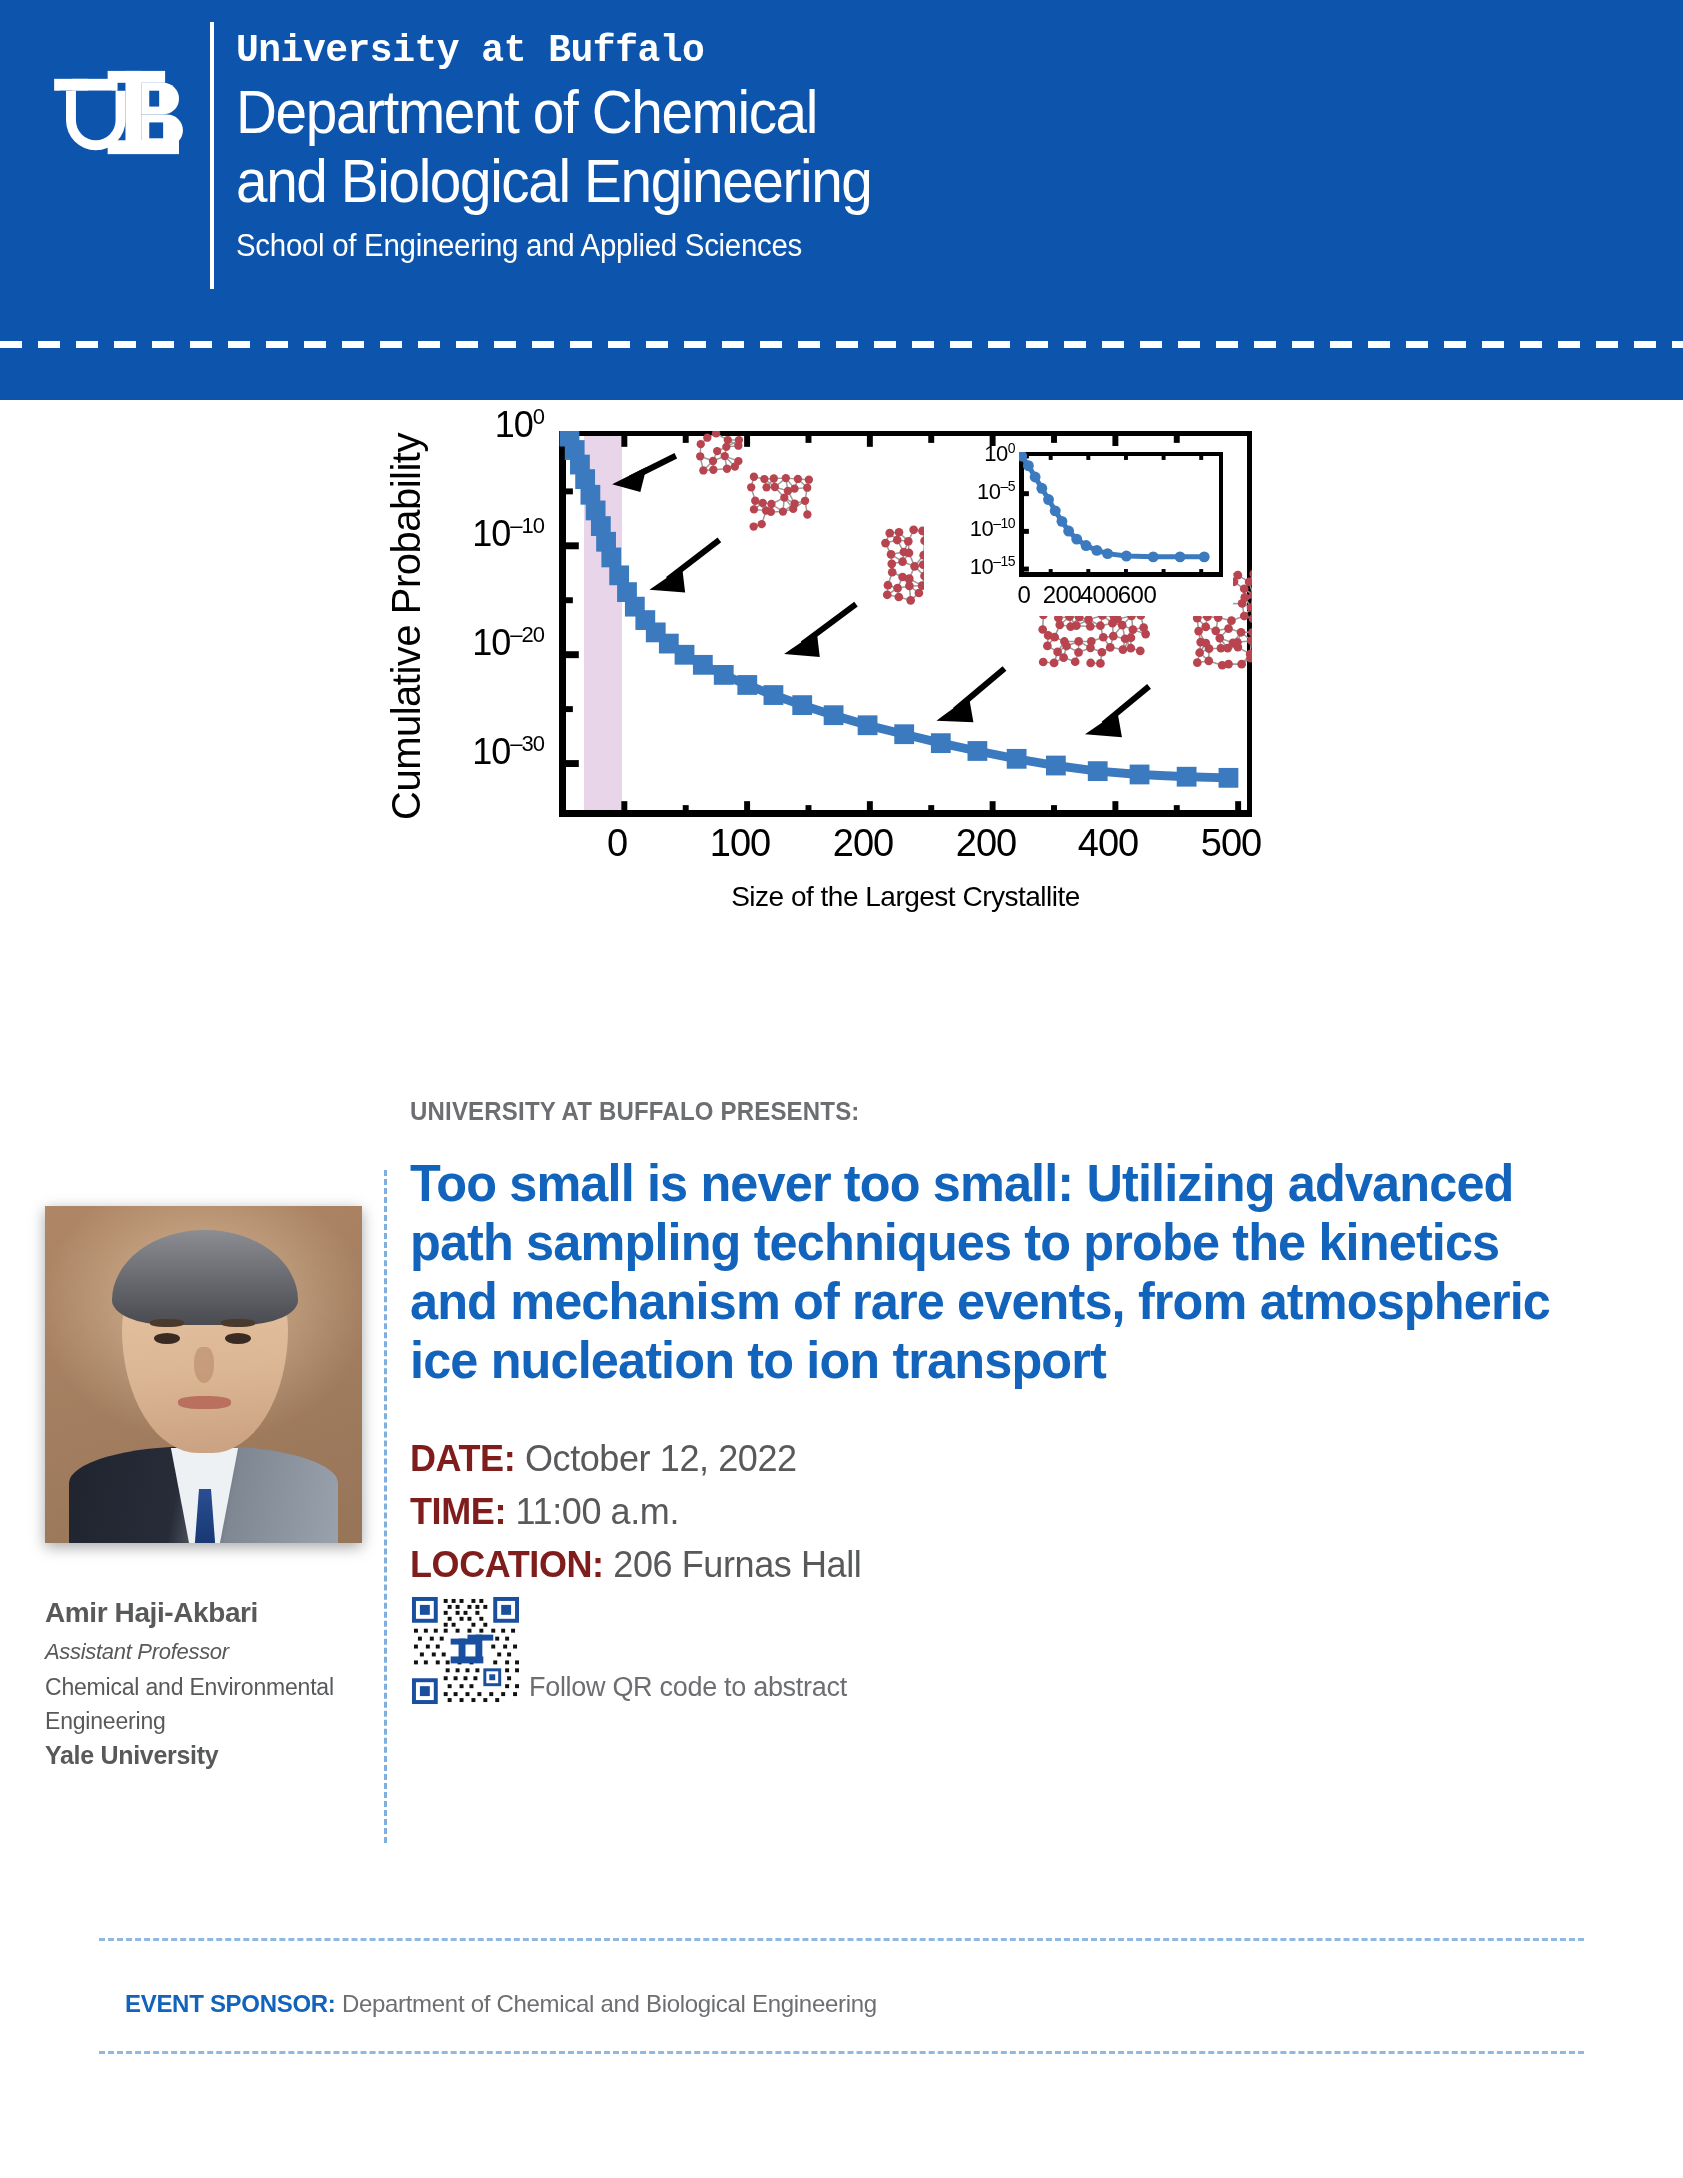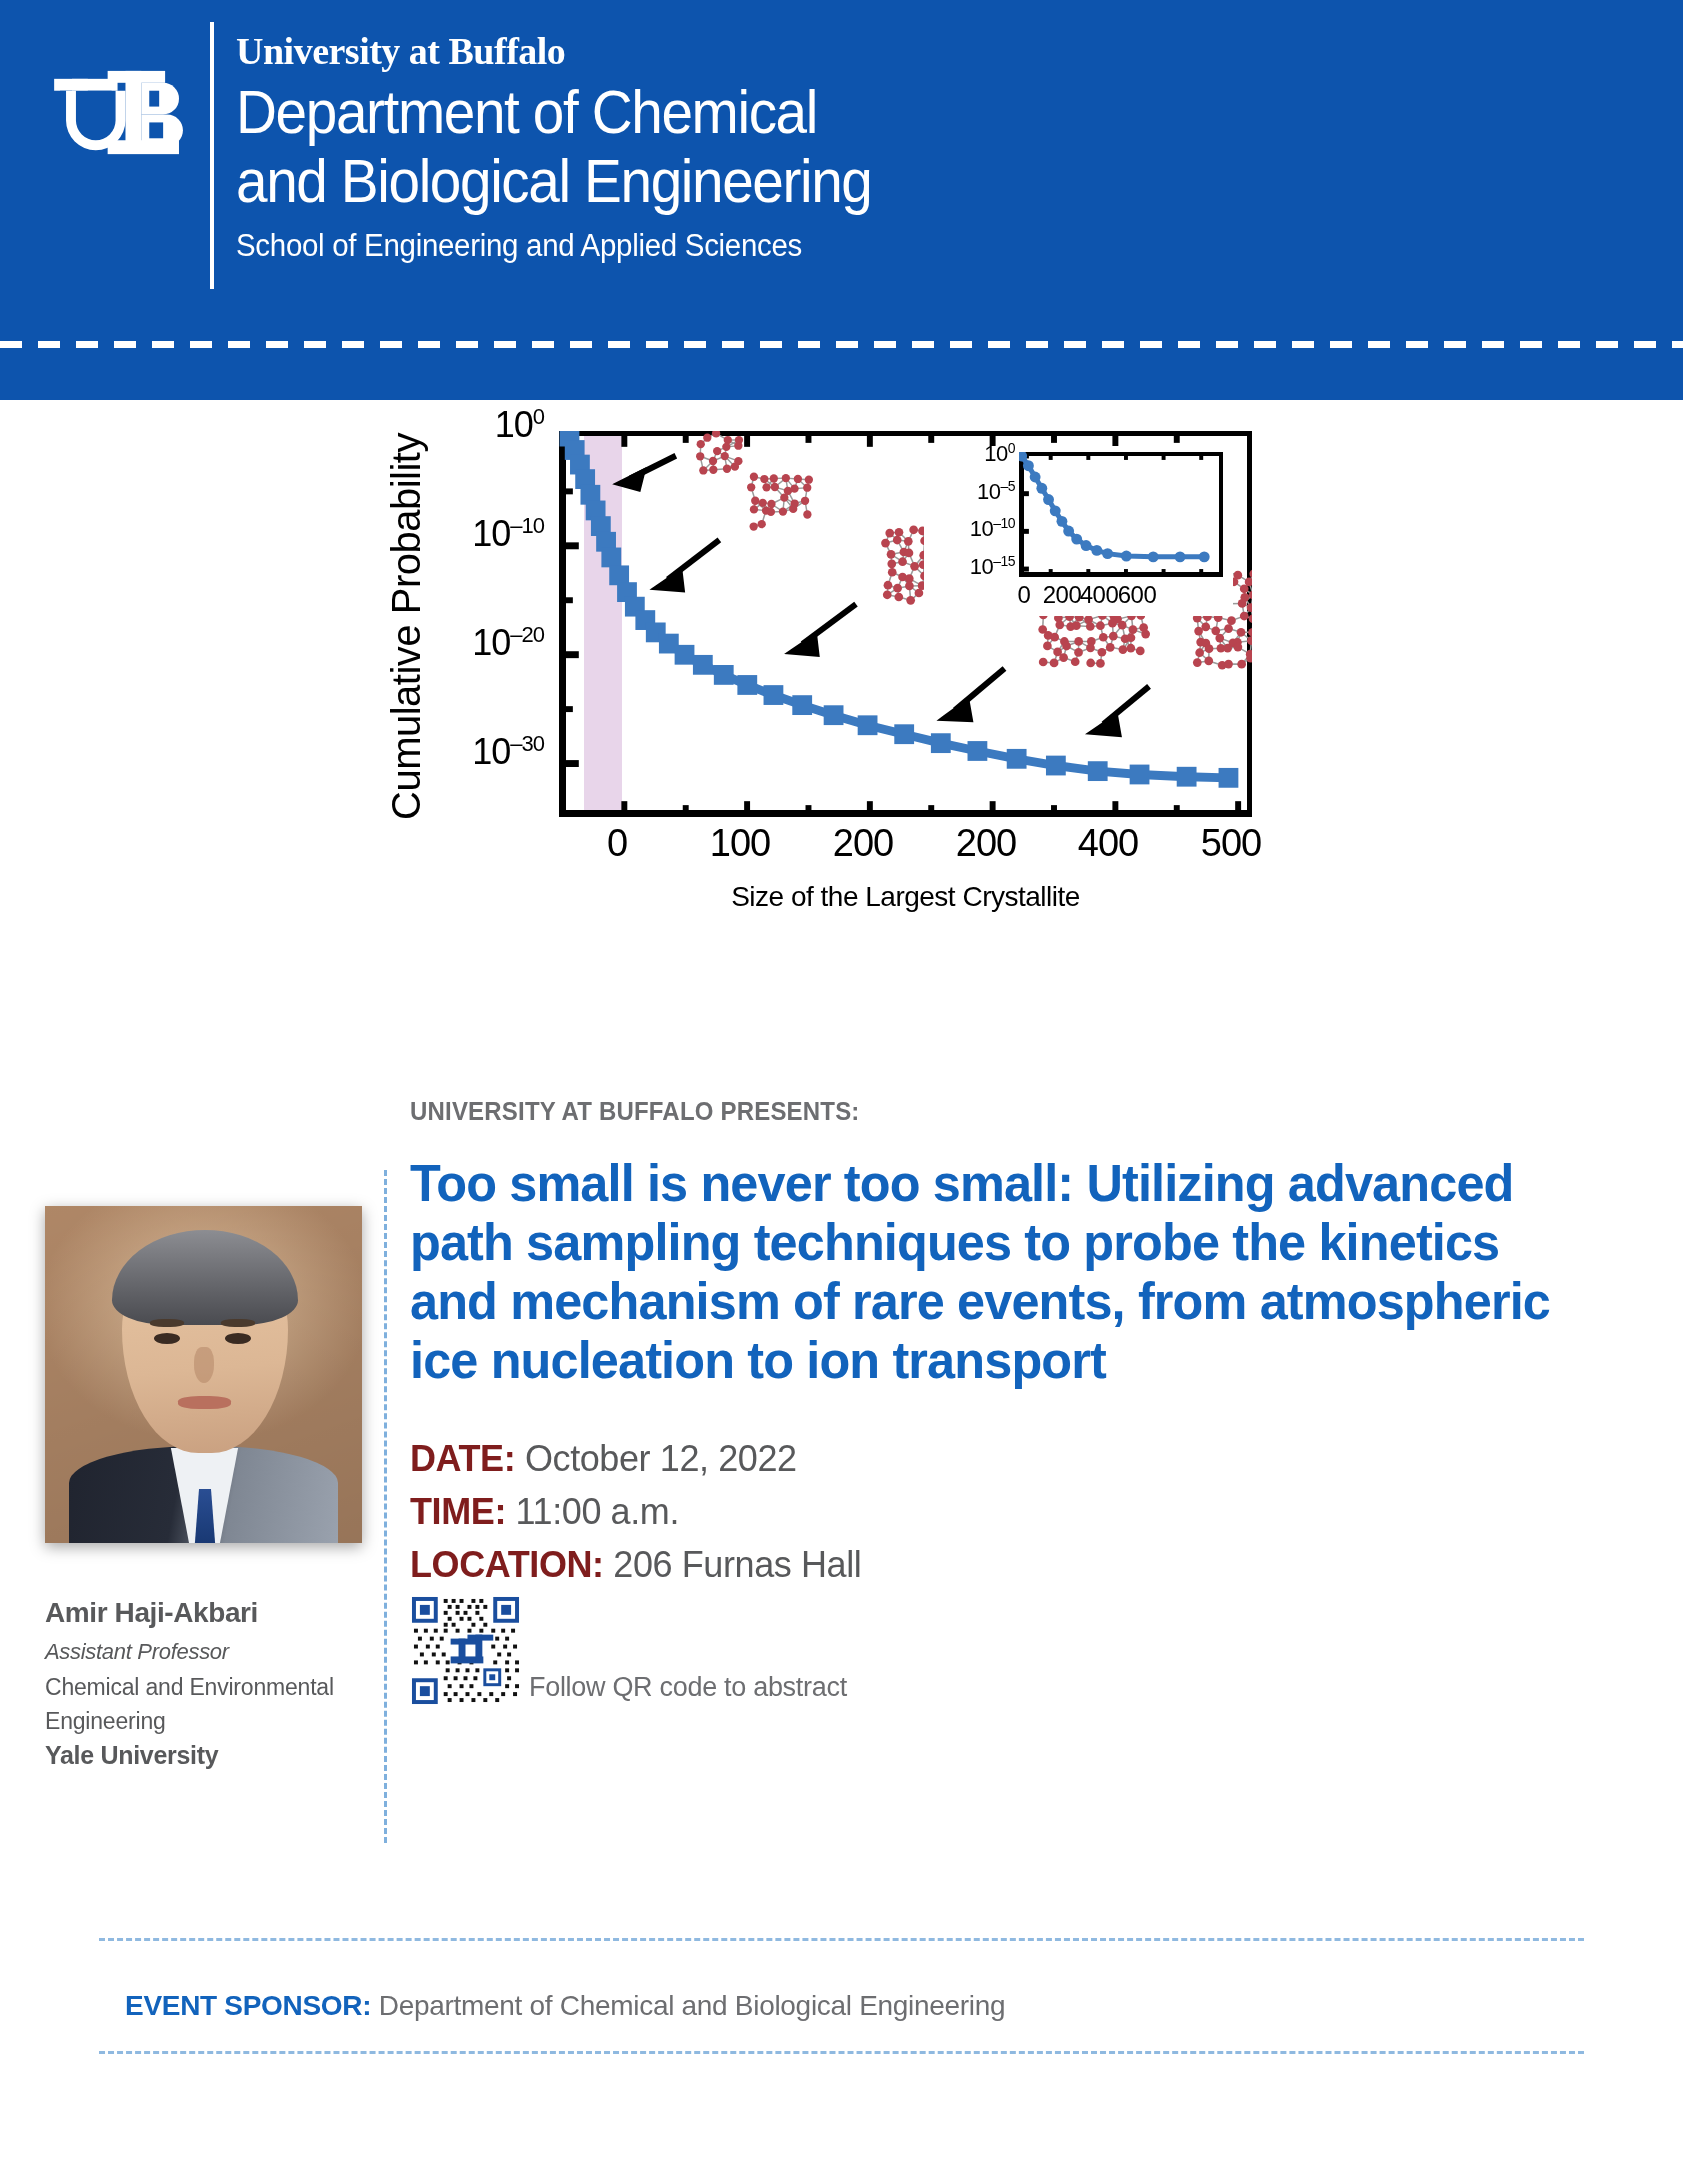--- a/index.html
+++ b/index.html
@@ -33,21 +33,21 @@
     left: 210px; top: 22px;
     width: 4px; height: 267px;
     background: #ffffff;
   }
   .header-text {
     position: absolute;
     left: 236px; top: 28px;
     color: #ffffff;
   }
   .hdr-line-1 {
-    font-family: Liberation Serif, serif;
+    font-family: Liberation Mono, monospace;
     font-weight: bold;
     font-size: 38px;
     letter-spacing: -0.5px;
     line-height: 46px;
     margin-bottom: 4px;
   }
   .hdr-line-2 {
     font-family: "Liberation Sans", sans-serif;
     font-weight: 300;
     font-size: 61px;
@@ -328,21 +328,21 @@
 
   .footer-dash-1 {
     position: absolute;
     left: 99px; top: 1938px;
     width: 1485px; height: 0;
     border-top: 3px dashed #8fb9e0;
   }
   .sponsor {
     position: absolute;
     left: 125px; top: 1990px;
-    font-size: 28px; color: #6d6e71; letter-spacing: -0.3px;
+    font-size: 24px; color: #6d6e71; letter-spacing: -0.3px;
   }
   .sponsor b { color: #1263BC; }
   .footer-dash-2 {
     position: absolute;
     left: 99px; top: 2051px;
     width: 1485px; height: 0;
     border-top: 3px dashed #8fb9e0;
   }
 </style>
 </head>

